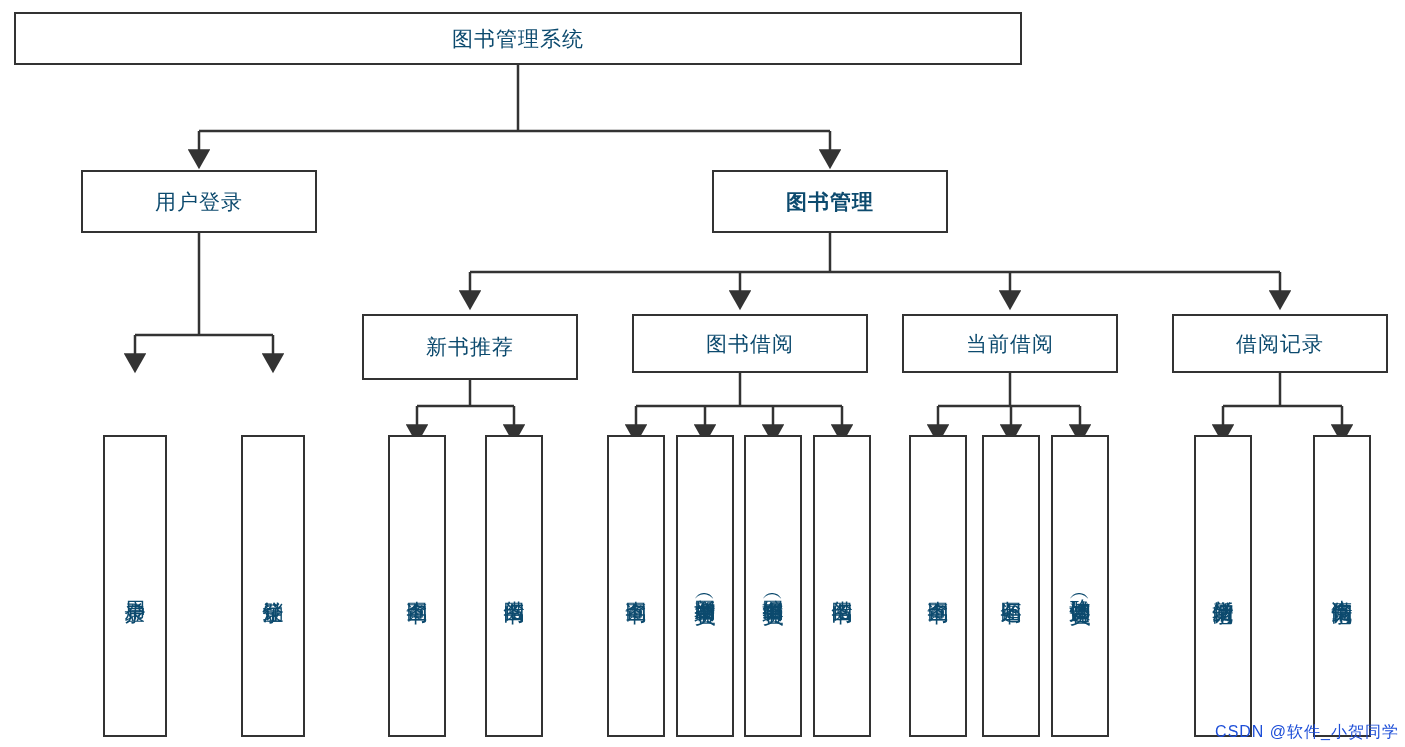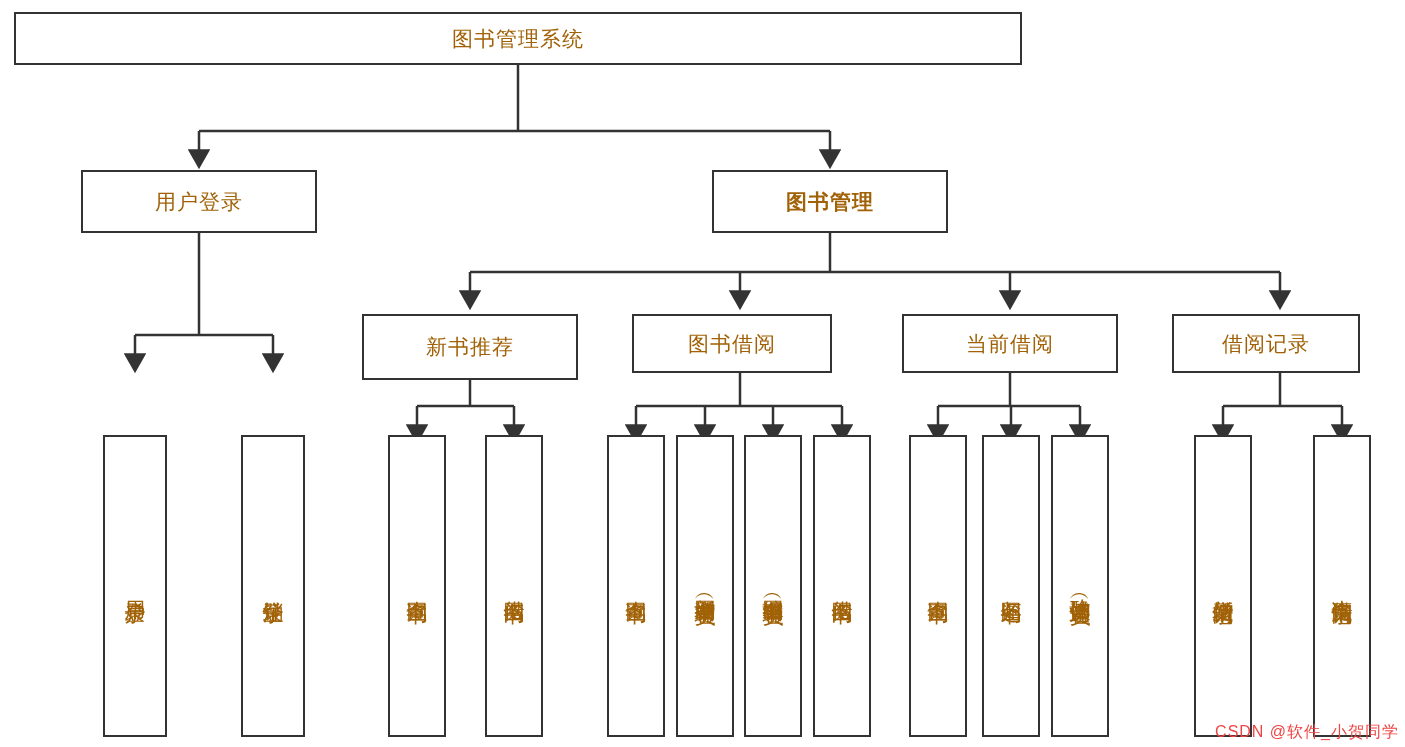--- a/index.html
+++ b/index.html
@@ -1,25 +1,25 @@
 <!DOCTYPE html>
 <html><head>
 <meta charset="utf-8">
 <style>
   html,body{margin:0;padding:0;background:#ffffff;}
   body{font-family:"Liberation Sans","DejaVu Sans",sans-serif;}
   #stage{position:relative;width:1405px;height:747px;background:#ffffff;overflow:hidden;}
   #wires{position:absolute;left:0;top:0;width:1405px;height:747px;}
   .node{position:absolute;box-sizing:border-box;background:#ffffff;border:2.5px solid #333333;
-        display:flex;align-items:center;justify-content:center;color:#a16207;}
+        display:flex;align-items:center;justify-content:center;color:#0c4a6e;}
   .node.h{font-size:21px;letter-spacing:1px;}
   .node.v{writing-mode:vertical-rl;text-orientation:upright;font-size:21px;line-height:1.05;
           letter-spacing:1px;padding:6px 0;}
   .node.v span{display:block;text-align:center;}
-  .wm{position:absolute;right:6px;bottom:4px;font-size:16px;color:#ef4444;letter-spacing:1px;
+  .wm{position:absolute;right:6px;bottom:4px;font-size:16px;color:#1d4ed8;letter-spacing:1px;
       white-space:nowrap;}
 </style>
 </head>
 <body>
 
 <div id="stage">
   <svg id="wires" viewBox="0 0 1405 747" xmlns="http://www.w3.org/2000/svg">
     <defs>
       <marker id="arrow" markerWidth="9" markerHeight="9" refX="1.5" refY="4.5" orient="auto" markerUnits="strokeWidth">
         <path d="M0,0 L0,9 L8,4.5 z" fill="#333333"></path>
@@ -68,27 +68,27 @@
       </div>
       <div class="node h" style="left: 81px; top: 170px; width: 236px; height: 63px;">
         <span>用户登录</span>
       </div>
       <div class="node h" style="left: 712px; top: 170px; width: 236px; height: 63px; font-weight: bold;">
         <span>图书管理</span>
       </div>
       <div class="node h" style="left: 362px; top: 314px; width: 216px; height: 66px;">
         <span>新书推荐</span>
       </div>
-      <div class="node h" style="left: 632px; top: 314px; width: 200px; height: 59px;">
+      <div class="node h" style="left: 632px; top: 314px; width: 236px; height: 59px;">
         <span>图书借阅</span>
       </div>
       <div class="node h" style="left: 902px; top: 314px; width: 216px; height: 59px;">
         <span>当前借阅</span>
       </div>
-      <div class="node h" style="left: 1172px; top: 314px; width: 188px; height: 59px;">
+      <div class="node h" style="left: 1172px; top: 314px; width: 216px; height: 59px;">
         <span>借阅记录</span>
       </div>
       <div class="node v" style="left: 103px; top: 435px; width: 64px; height: 302px;">
         <span>用户登录</span>
       </div>
       <div class="node v" style="left: 241px; top: 435px; width: 64px; height: 302px;">
         <span>注销登录</span>
       </div>
       <div class="node v" style="left: 388px; top: 435px; width: 58px; height: 302px;">
         <span>查询图书</span>

